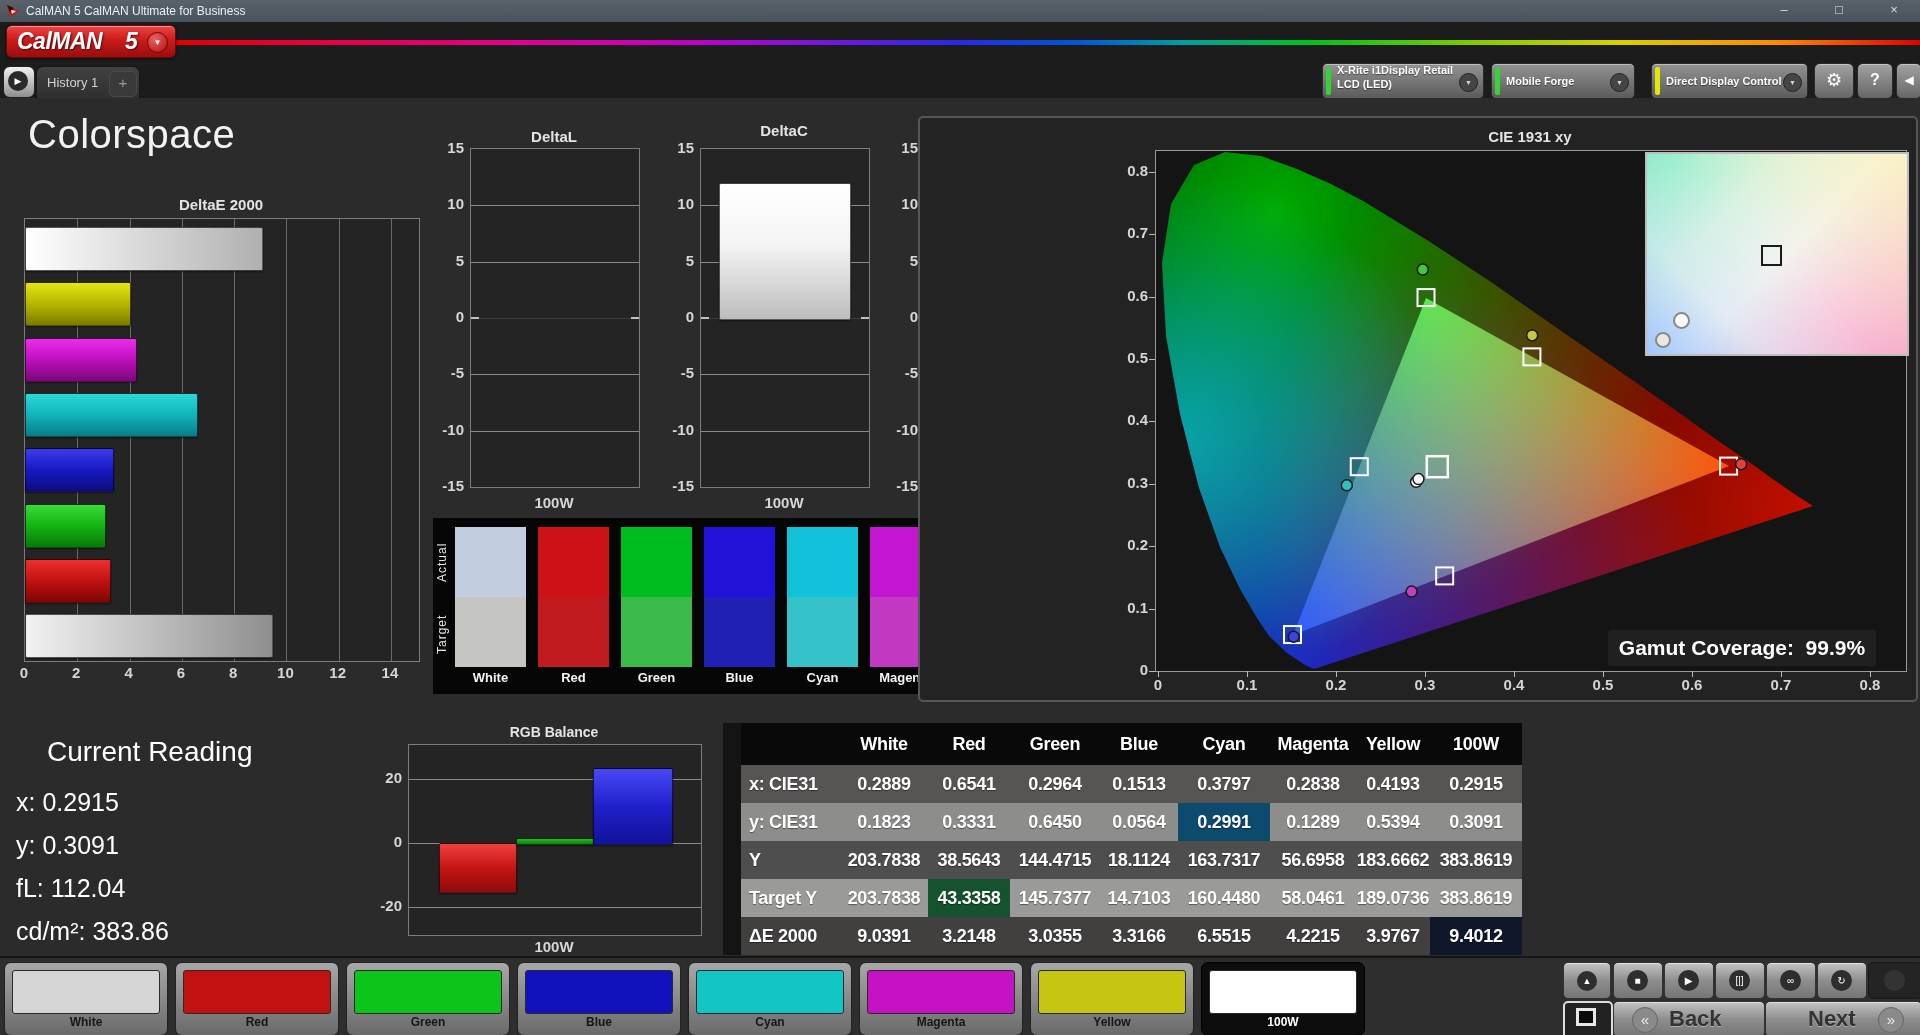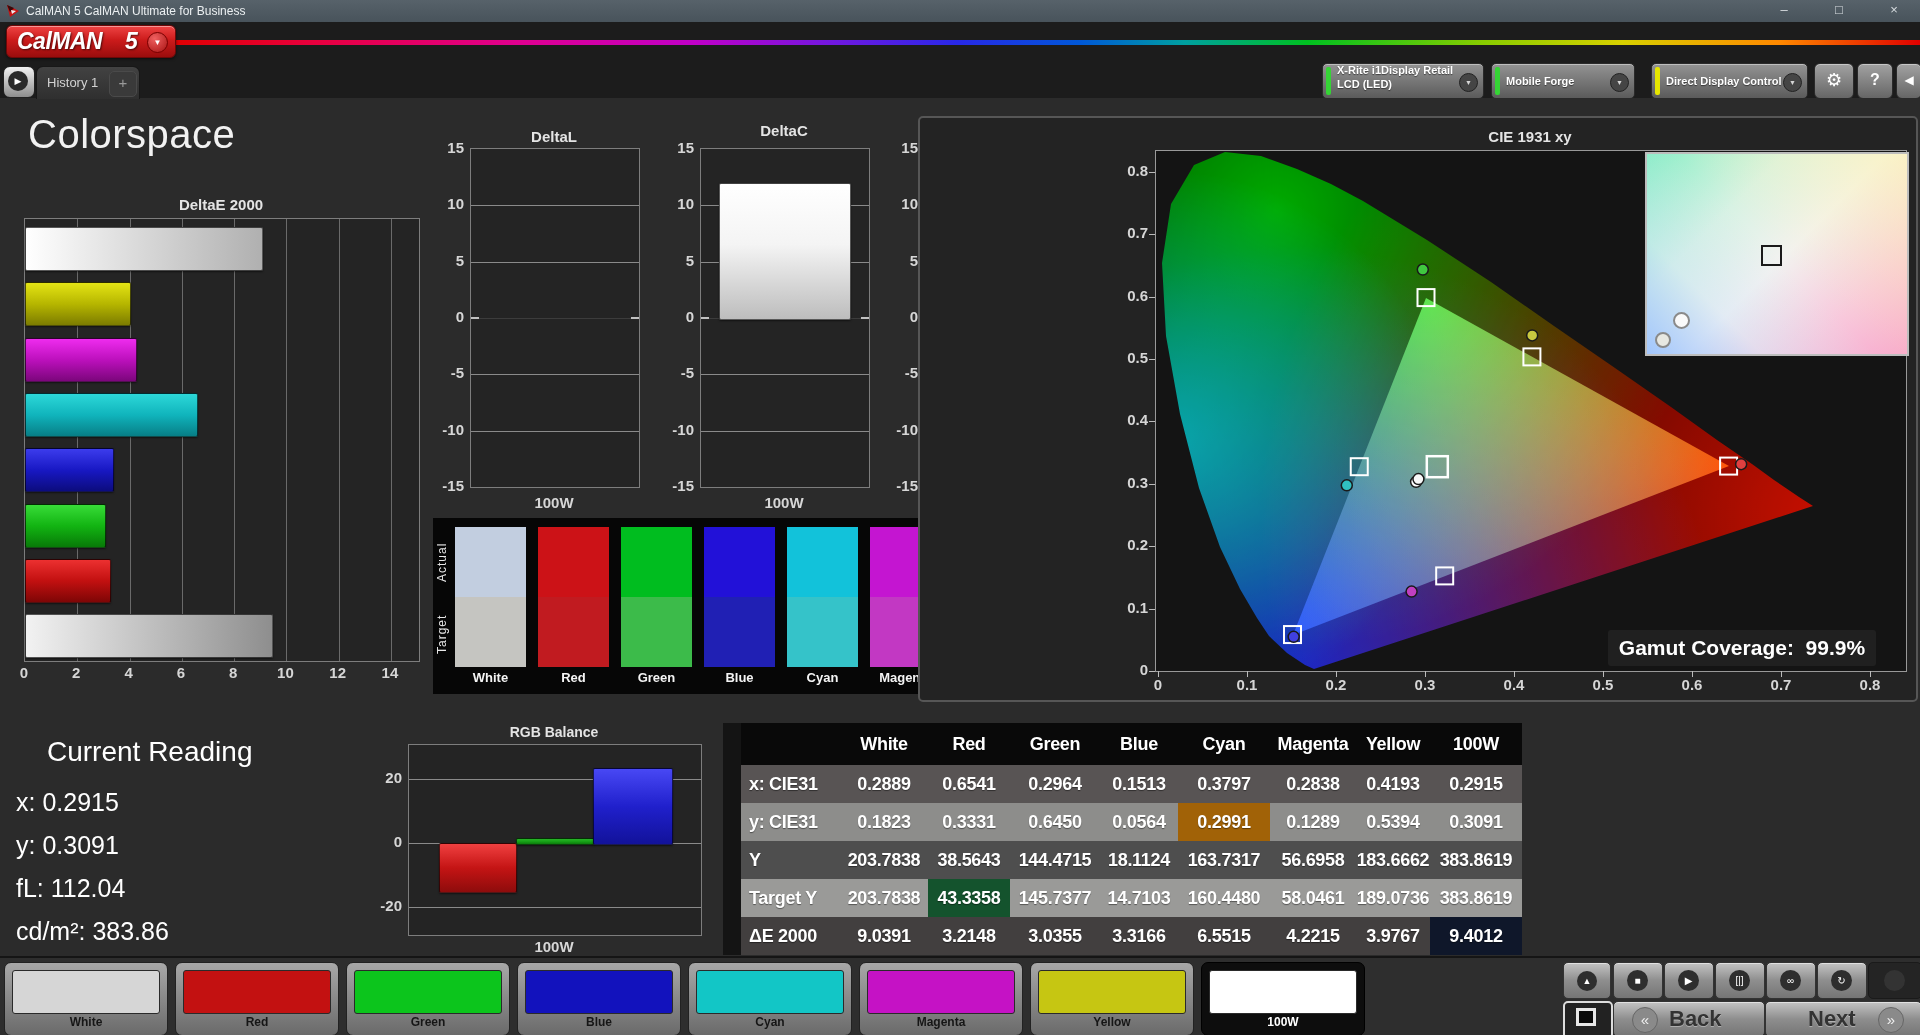--- a/index.html
+++ b/index.html
@@ -423,21 +423,21 @@
       <div class="tcell" style="width: 74px; background: rgb(88, 84, 84);">0.4193</div>
       <div class="tcell" style="width: 92px; background: rgb(88, 84, 84);">0.2915</div>
     </div>
     <div class="trow" style="height: 38px;">
       <div class="tcell" style="width: 18px; background: rgb(20, 20, 20);"></div>
       <div class="tcell" style="width: 99px; background: rgb(141, 141, 139); justify-content: flex-start; padding-left: 8px; box-sizing: border-box;">y: CIE31</div>
       <div class="tcell" style="width: 88px; background: rgb(141, 141, 139);">0.1823</div>
       <div class="tcell" style="width: 82px; background: rgb(141, 141, 139);">0.3331</div>
       <div class="tcell" style="width: 90px; background: rgb(141, 141, 139);">0.6450</div>
       <div class="tcell" style="width: 78px; background: rgb(141, 141, 139);">0.0564</div>
-      <div class="tcell" style="width: 92px; background: #a16207; text-align: center;">0.2991</div>
+      <div class="tcell" style="width: 92px; background: #0c4a6e; text-align: center;">0.2991</div>
       <div class="tcell" style="width: 86px; background: rgb(141, 141, 139);">0.1289</div>
       <div class="tcell" style="width: 74px; background: rgb(141, 141, 139);">0.5394</div>
       <div class="tcell" style="width: 92px; background: rgb(141, 141, 139);">0.3091</div>
     </div>
     <div class="trow" style="height: 38px;">
       <div class="tcell" style="width: 18px; background: rgb(20, 20, 20);"></div>
       <div class="tcell" style="width: 99px; background: rgb(78, 78, 78); justify-content: flex-start; padding-left: 8px; box-sizing: border-box;">Y</div>
       <div class="tcell" style="width: 88px; background: rgb(78, 78, 78);">203.7838</div>
       <div class="tcell" style="width: 82px; background: rgb(78, 78, 78);">38.5643</div>
       <div class="tcell" style="width: 90px; background: rgb(78, 78, 78);">144.4715</div>

